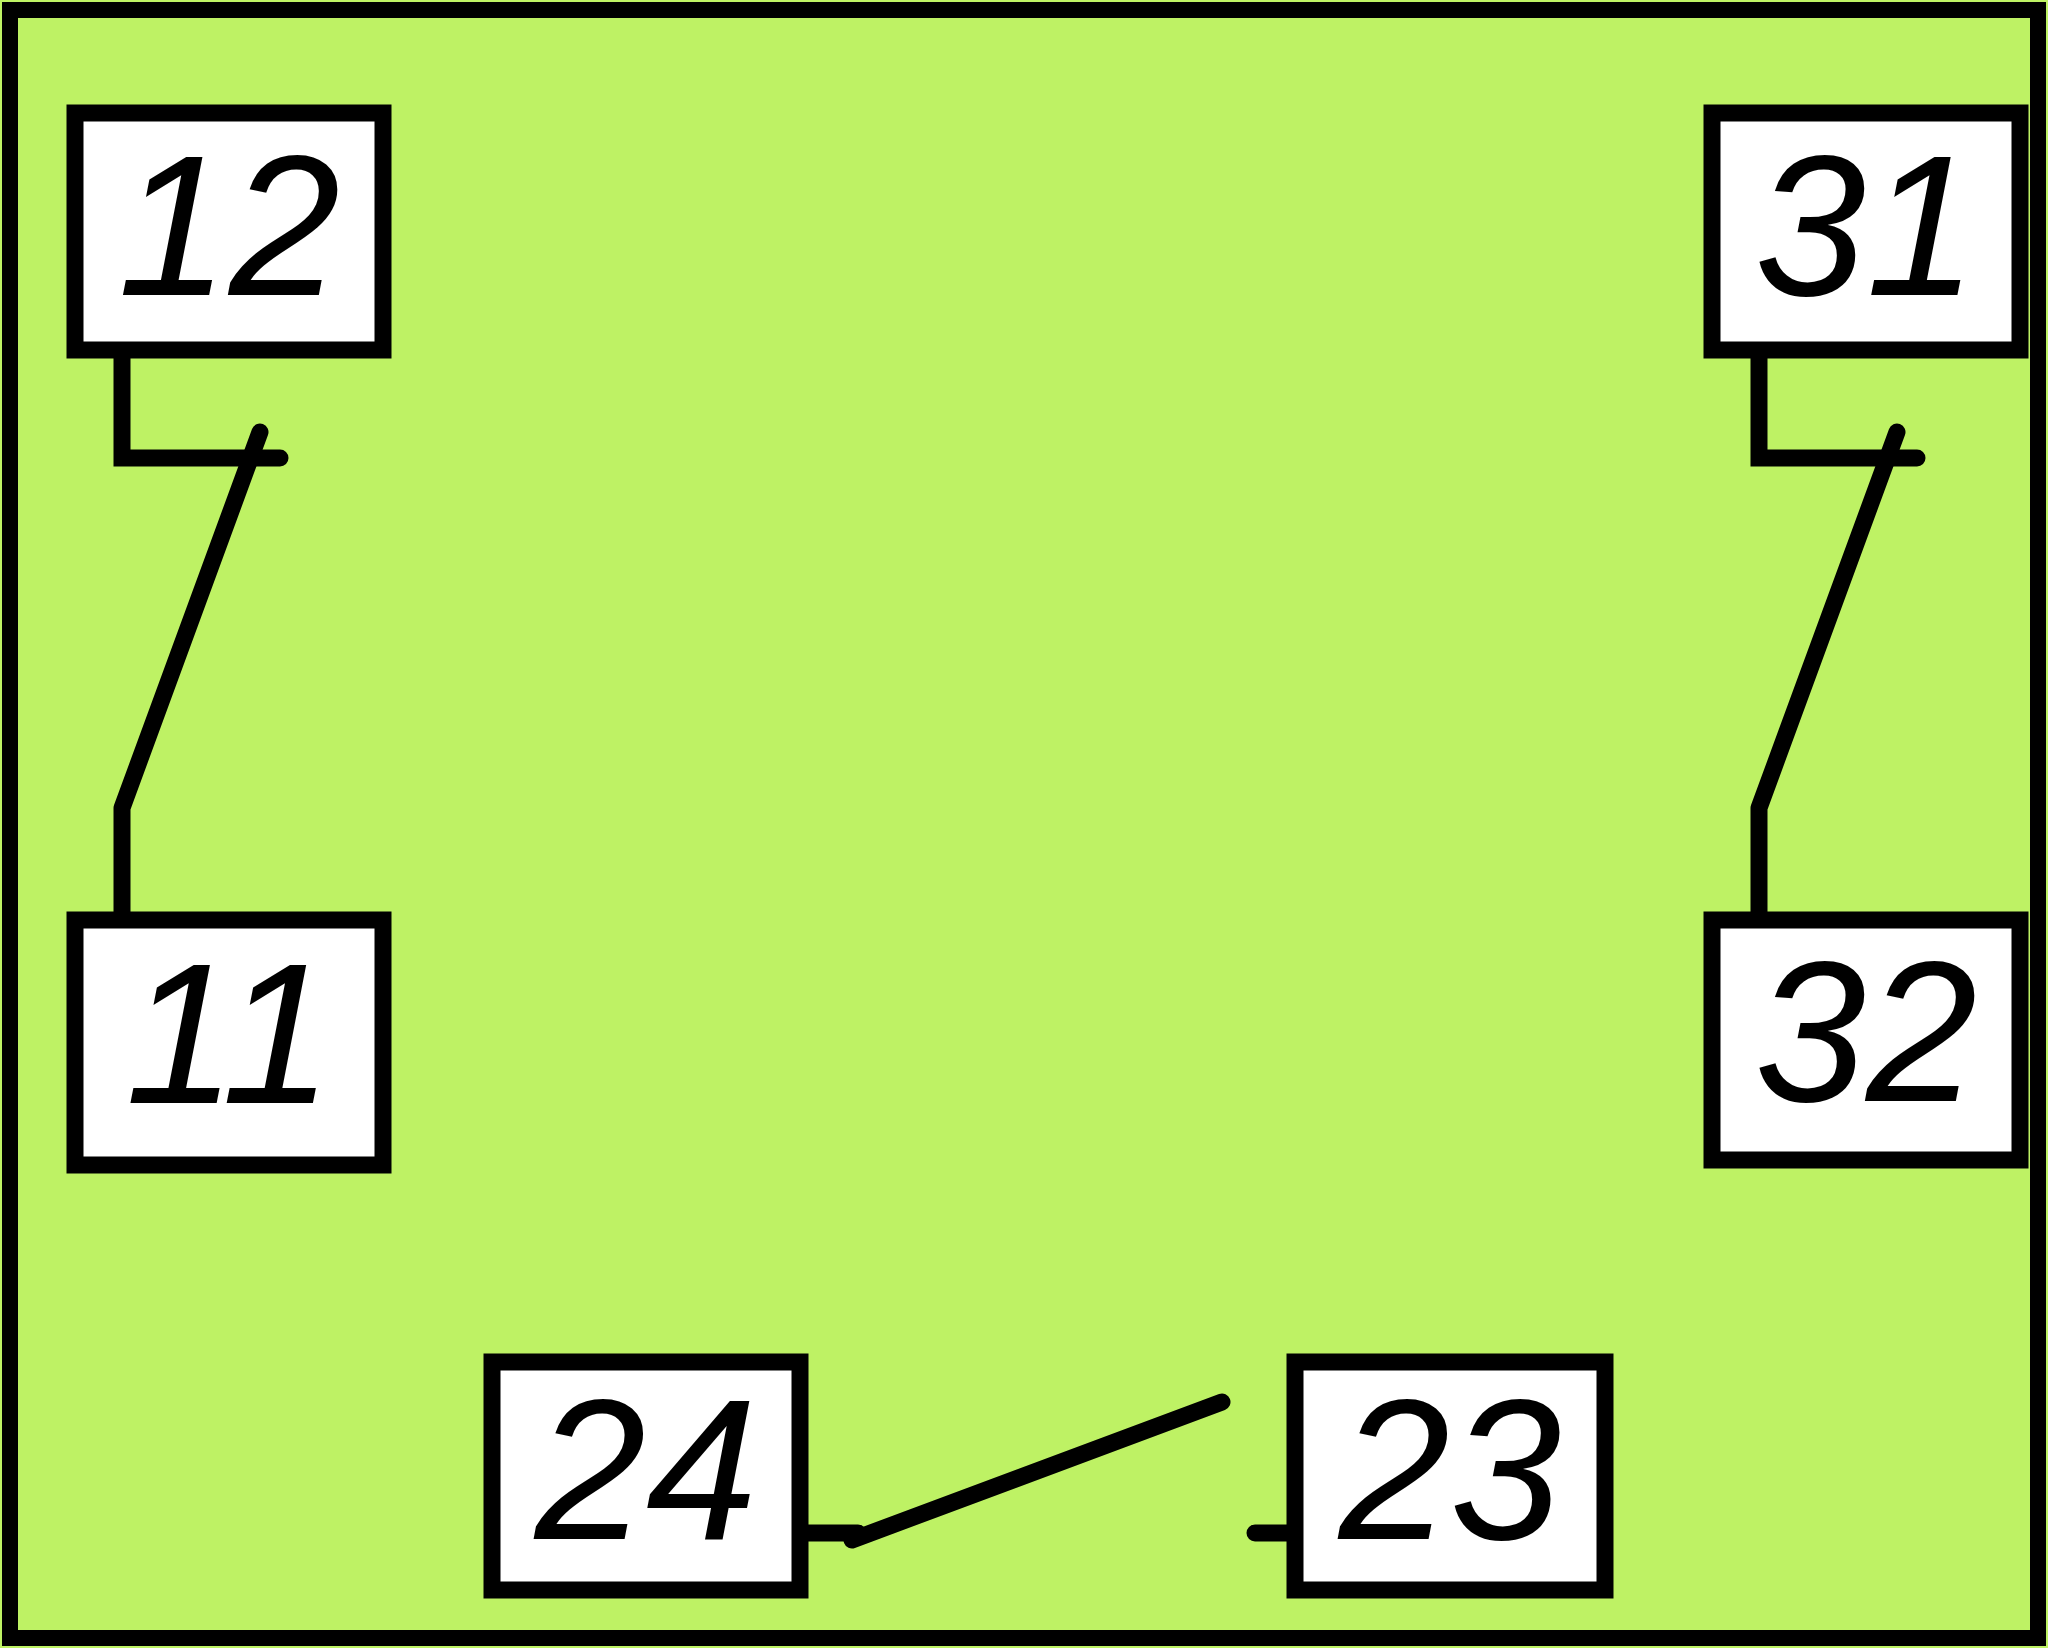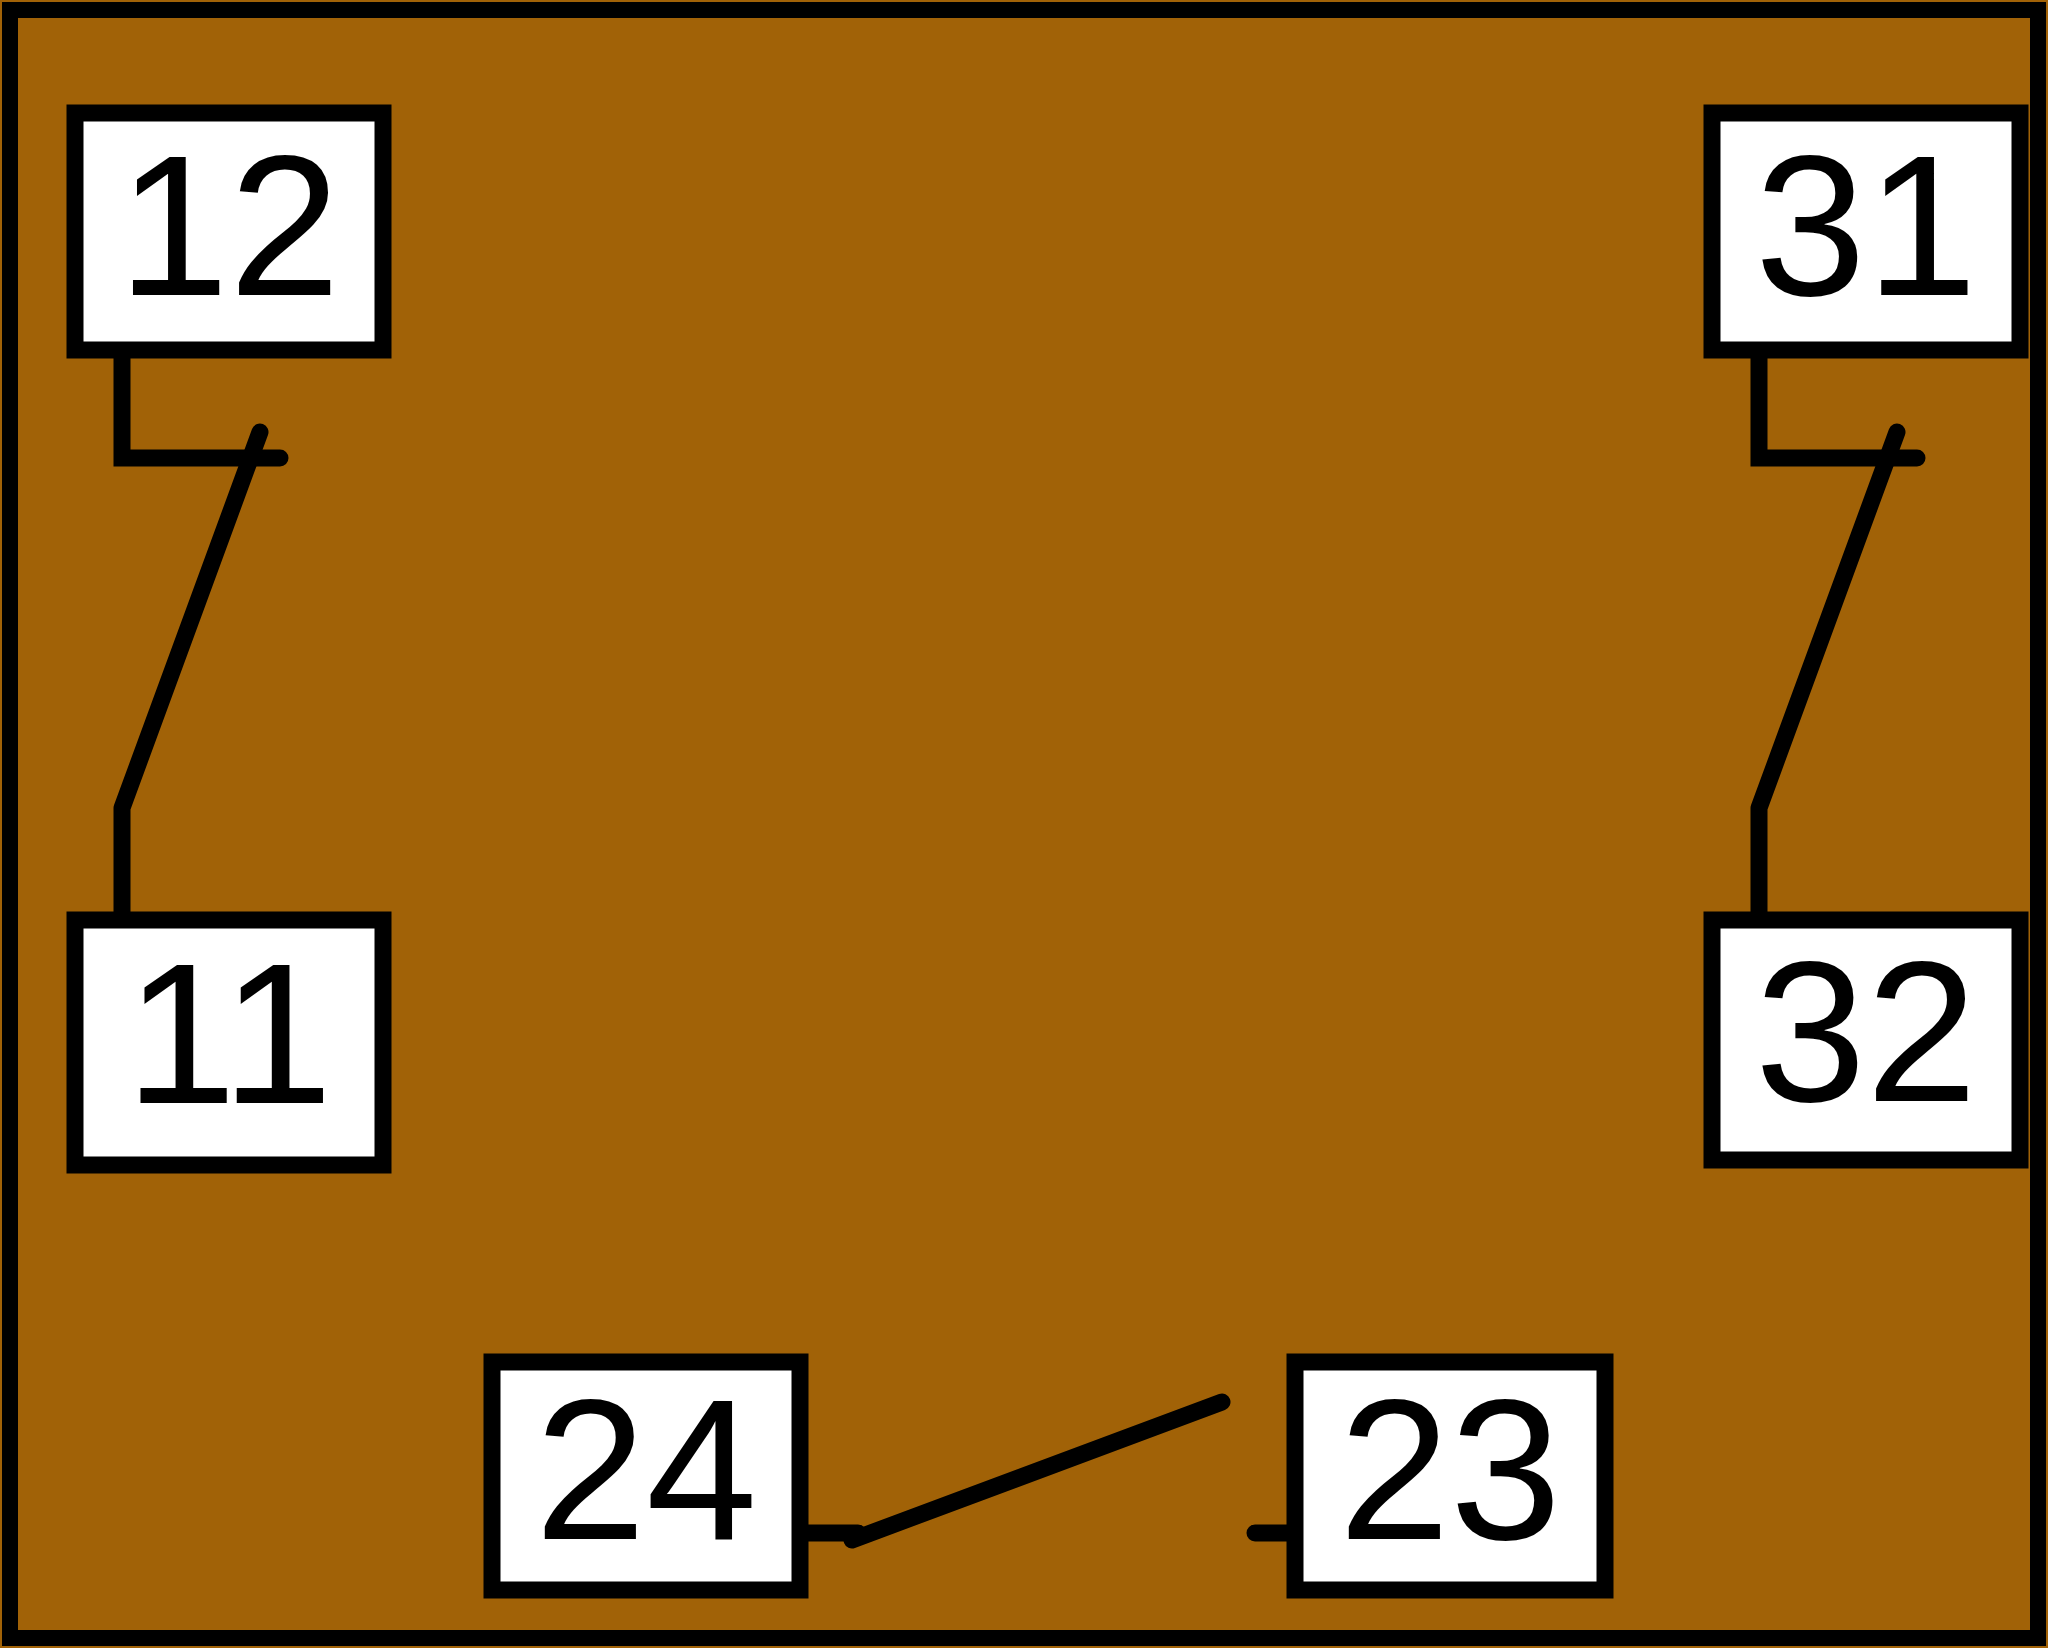--- a/index.html
+++ b/index.html
@@ -8,22 +8,23 @@
     padding: 0;
     background: #ffffff;
   }
   body {
     font-family: "Liberation Sans", sans-serif;
   }
   #diagram-root {
     position: relative;
     width: 2048px;
     height: 1648px;
-    background: #a16207;
+    background: #bef264;
     overflow: hidden;
+    font-style: italic;
   }
   #schematic-svg {
     display: block;
     width: 2048px;
     height: 1648px;
   }
   .terminal-label {
     font-family: "Liberation Sans", sans-serif;
     font-size: 200px;
     fill: #000000;

